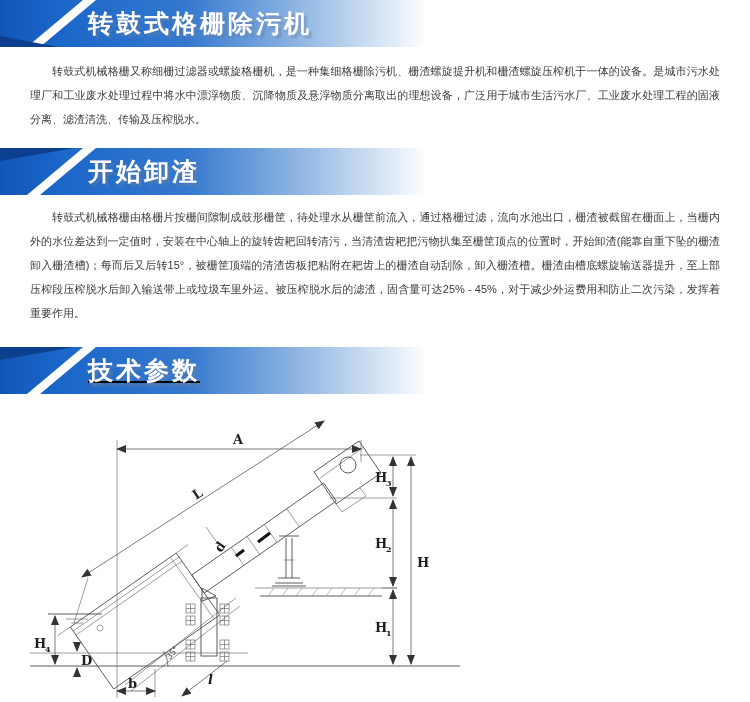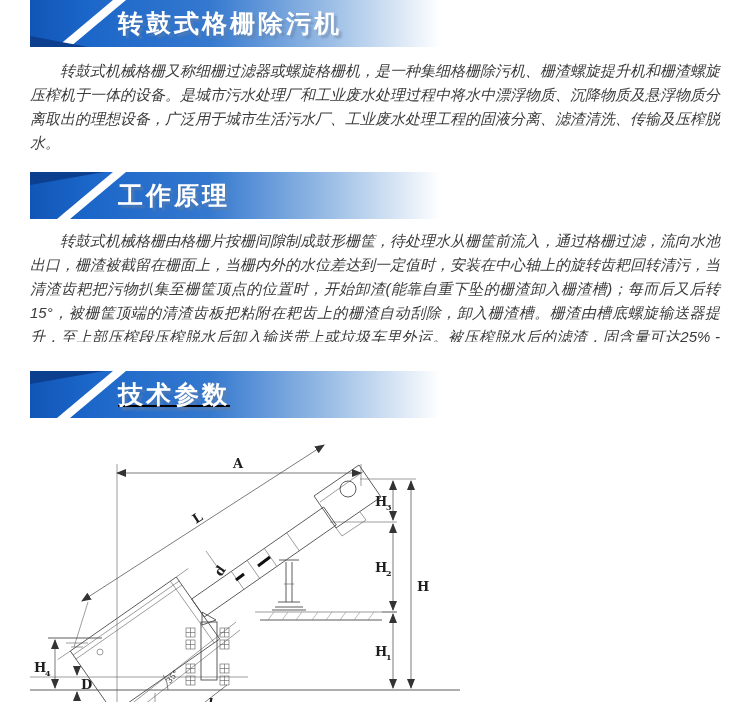--- a/index.html
+++ b/index.html
@@ -1,20 +1,20 @@
 <!DOCTYPE html>
 <html><head>
 <meta charset="utf-8">
 <style>
   html,body{margin:0;padding:0;}
   body{
     width:750px;height:702px;background:#ffffff;overflow:hidden;
     font-family:"Liberation Sans","DejaVu Sans",sans-serif;
   }
-  .banner{position:relative;height:47px;overflow:hidden;margin-left:30px;}
+  .banner{position:relative;height:47px;overflow:hidden;}
   .banner .bg{
     position:absolute;inset:0;
     background:linear-gradient(90deg,#1156b7 0%,#1b66c9 8%,#3579cf 25%,#9dbfe6 42%,#ffffff 57%,#ffffff 100%);
   }
   .banner .slash{
     position:absolute;top:-8px;bottom:-8px;left:55px;width:13px;
     background:#ffffff;transform:skewX(-50deg);
   }
   .accent-top{
     position:absolute;top:0;left:0;width:0;height:0;
@@ -23,22 +23,22 @@
   .accent-bottom{
     position:absolute;bottom:0;left:0;width:0;height:0;
     border-bottom:11px solid #0c3f8e;border-right:58px solid transparent;
   }
   .banner h2{
     position:relative;margin:0;padding-left:88px;line-height:47px;
     font-size:25px;font-weight:bold;color:#ffffff;letter-spacing:3px;
     text-shadow:3px 3px 2px rgba(105,128,160,0.55);
   }
   .para{
-    margin:0 30px;font-size:15px;line-height:24px;color:#3b3b3b;
-    text-indent:2em;text-align:justify;font-style:italic;
+    margin:0 30px;font-size:11px;line-height:24px;color:#3b3b3b;
+    text-indent:2em;text-align:justify;
   }
   #intro-para{margin-top:12px;}
   #banner-2{margin-top:17px;}
   #principle-clip{height:113px;overflow:hidden;margin-top:10px;}
   #banner-3{margin-top:29px;text-decoration:underline;}
   #drawing-wrap{margin:26px 0 0 30px;}
   svg text{
     font-family:"DejaVu Serif","Liberation Serif",serif;
     font-weight:bold;fill:#1d1d1d;font-size:13px;
   }
@@ -61,21 +61,21 @@
     <div class="accent-bottom"></div>
     <h2>转鼓式格栅除污机</h2>
   </div>
 
   <p class="para" id="intro-para">转鼓式机械格栅又称细栅过滤器或螺旋格栅机，是一种集细格栅除污机、栅渣螺旋提升机和栅渣螺旋压榨机于一体的设备。是城市污水处理厂和工业废水处理过程中将水中漂浮物质、沉降物质及悬浮物质分离取出的理想设备，广泛用于城市生活污水厂、工业废水处理工程的固液分离、滤渣清洗、传输及压榨脱水。</p>
 
   <div class="banner" id="banner-2">
     <div class="bg"></div>
     <div class="slash"></div>
     <div class="accent-top"></div>
-    <h2>工作原理</h2>
+    <h2>开始卸渣</h2>
   </div>
 
   <div id="principle-clip">
     <p class="para">转鼓式机械格栅由格栅片按栅间隙制成鼓形栅筐，待处理水从栅筐前流入，通过格栅过滤，流向水池出口，栅渣被截留在栅面上，当栅内外的水位差达到一定值时，安装在中心轴上的旋转齿耙回转清污，当清渣齿耙把污物扒集至栅筐顶点的位置时，开始卸渣(能靠自重下坠的栅渣卸入栅渣槽)；每而后又后转15°，被栅筐顶端的清渣齿板把粘附在耙齿上的栅渣自动刮除，卸入栅渣槽。栅渣由槽底螺旋输送器提升，至上部压榨段压榨脱水后卸入输送带上或垃圾车里外运。被压榨脱水后的滤渣，固含量可达25% - 45%，对于减少外运费用和防止二次污染，发挥着重要作用。</p>
   </div>
 
   <div class="banner" id="banner-3">
     <div class="bg"></div>
     <div class="slash"></div>
     <div class="accent-top"></div>

